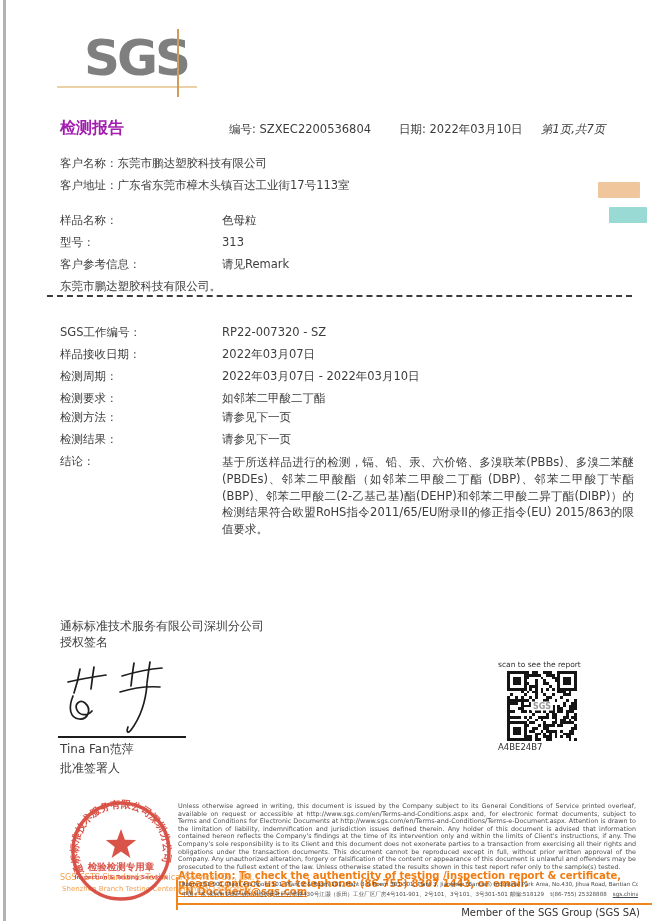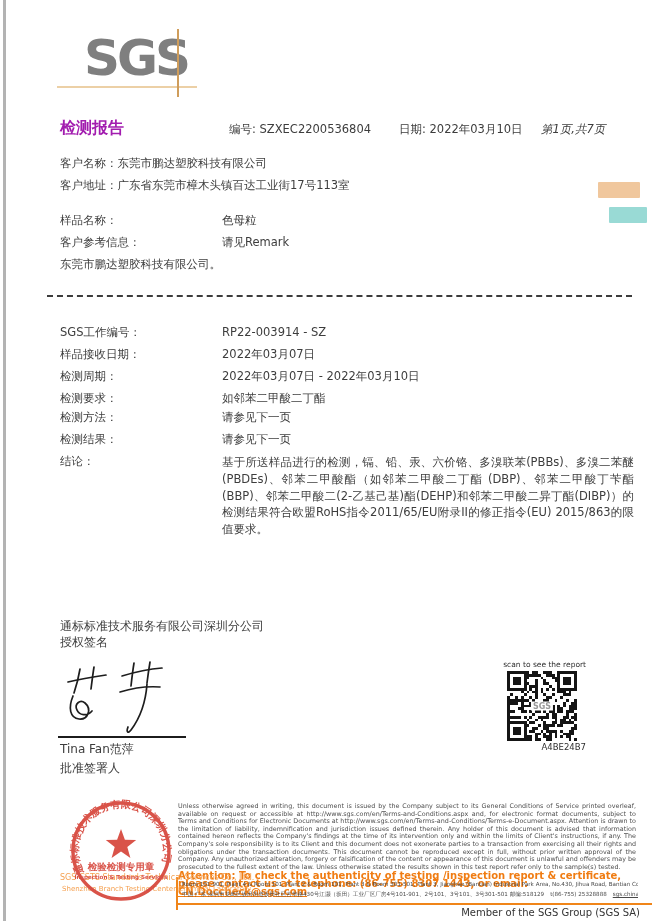--- a/index.html
+++ b/index.html
@@ -39,21 +39,21 @@
 
   
   .sig-company{position:absolute;left:60px;top:618px;font-size:12px;}
   .sig-auth{position:absolute;left:60px;top:634px;font-size:12px;}
   .sig-draw{position:absolute;left:60px;top:660px;}
   .sig-line{position:absolute;left:58px;top:736px;width:128px;height:2px;background:#1c1c1c;}
   .sig-name{position:absolute;left:60px;top:741px;font-size:12px;}
   .sig-role{position:absolute;left:60px;top:760px;font-size:12px;}
 
   
-  .qr-block{position:absolute;left:498px;top:660px;width:88px;text-align:right;color:#2e2e2e;}
+  .qr-block{position:absolute;left:498px;top:660px;width:88px;text-align:left;color:#2e2e2e;}
   .qr-caption{font-size:7.5px;}
   .qr{display:grid;grid-template-columns:repeat(25,1fr);grid-template-rows:repeat(25,1fr);
       width:70px;height:70px;margin:2px auto 1px auto;background:#fff;position:relative;}
   .qr .on{background:#151515;}
   .qr-wm{position:absolute;left:50%;top:50%;transform:translate(-50%,-50%);
          background:#fff;color:#9a9a9a;font-size:8px;font-weight:bold;padding:0 2px;letter-spacing:0;}
   .qr-code-label{font-size:8.5px;}
 
   
   .stamp{position:absolute;left:68px;top:798px;z-index:3;opacity:0.92;}
@@ -104,35 +104,39 @@
       <span class="val">广东省东莞市樟木头镇百达工业街17号113室</span>
     </div>
   </div>
 
   <div class="block" style="left:60px;top:213px;">
     <div class="row wide">
       <span class="lbl">样品名称：</span>
       <span class="val">色母粒</span>
     </div>
     <div class="row wide">
+      <span class="lbl">型号：</span>
+      <span class="val">313</span>
+    </div>
+    <div class="row wide">
       <span class="lbl">客户参考信息：</span>
       <span class="val">请见Remark</span>
     </div>
     <div class="note">东莞市鹏达塑胶科技有限公司。</div>
   </div>
 
   <div class="hl hl1"></div>
   <div class="hl hl2"></div>
 
   <div class="dashline"></div>
 
   <div class="block" style="left:60px;top:325px;">
     <div class="row wide">
       <span class="lbl">SGS工作编号：</span>
-      <span class="val">RP22-003914 - SZ</span>
+      <span class="val">RP22-007320 - SZ</span>
     </div>
     <div class="row wide">
       <span class="lbl">样品接收日期：</span>
       <span class="val">2022年03月07日</span>
     </div>
     <div class="row wide">
       <span class="lbl">检测周期：</span>
       <span class="val">2022年03月07日 - 2022年03月10日</span>
     </div>
     <div class="row wide" style="margin-bottom:5px;">

